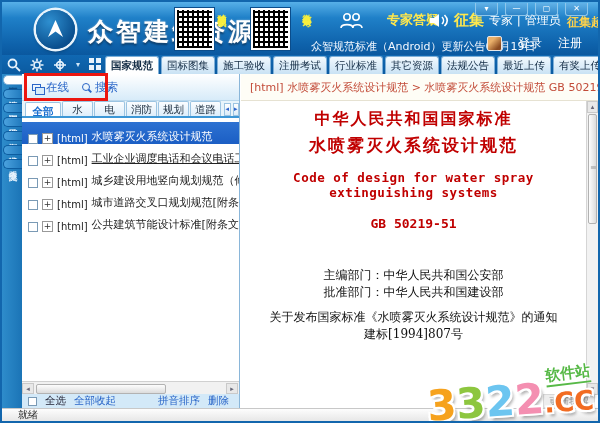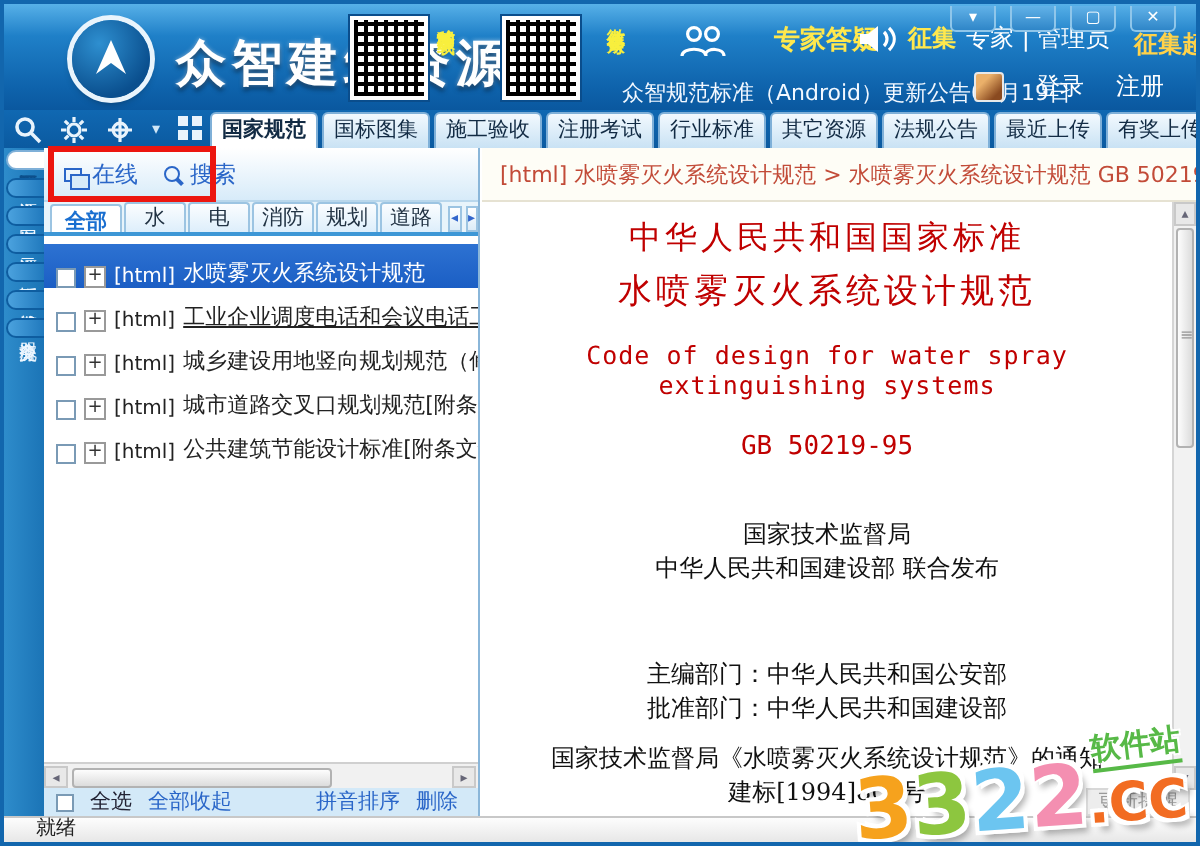--- a/index.html
+++ b/index.html
@@ -20,21 +20,21 @@
   .qr-inner{width:100%;height:100%;
     background:repeating-linear-gradient(0deg,#000 0 2px,transparent 2px 5px),
                repeating-linear-gradient(90deg,#000 0 2px,#fff 2px 5px)}
   .qr1{left:172px}.qr2{left:248px}
   .vtext{position:absolute;top:5px;writing-mode:vertical-lr;text-orientation:upright;
     font-size:9px;font-weight:bold;color:#f8ef3e;line-height:11px;letter-spacing:1px}
   .vt1{left:214px}.vt2{left:299px}
   .expert{position:absolute;left:336px;top:9px;display:flex;align-items:center;gap:23px;
     color:#ffe84d;font-weight:bold;font-size:13px;white-space:nowrap}
   .collect{position:absolute;left:426px;top:9px;display:flex;align-items:center;gap:5px;white-space:nowrap}
-  .collect .c1{color:#ffe84d;font-weight:bold;font-size:12px}
+  .collect .c1{color:#ffe84d;font-weight:bold;font-size:15px}
   .collect .c2{color:#fff;font-size:12px}
   .super{position:absolute;left:565px;top:12px;color:#ffd24a;font-weight:bold;font-size:12px;white-space:nowrap}
   .wctrl{position:absolute;right:10px;top:1px;display:flex;gap:7px;z-index:3}
   .wbtn{width:23px;height:13px;background:linear-gradient(#62b2e8,#2f86c8);border:1px solid #8fc6ea;
     border-top:none;border-radius:0 0 3px 3px;color:#fff;font-size:8px;text-align:center;line-height:11px}
   .wb-menu::before{content:"▾"}.wb-min::before{content:"—"}.wb-max::before{content:"▢"}.wb-close::before{content:"✕"}
   .announce{position:absolute;left:309px;top:37px;color:#f2f8ff;font-size:11px;white-space:nowrap}
   .login{position:absolute;right:16px;top:33px;display:flex;align-items:center;gap:16px;color:#fff;font-size:12px}
   .avatar{width:15px;height:15px;border-radius:2px;border:1px solid #e8e8e8;
     background:linear-gradient(135deg,#eab06a 30%,#8a4a20 80%)}
@@ -103,21 +103,21 @@
   .lp-foot .blue{color:#2a66c8}
   .lp-foot .cb2{width:9px;height:9px;background:#fff;border:1px solid #7a9ab5}
   .push{margin-left:auto}
 
   
   .rpanel{position:absolute;left:239px;top:72px;right:0;bottom:13px;background:#fff}
   .crumb{height:27px;background:#fefdf6;border-bottom:1px solid #e6e2d2;display:flex;align-items:center;gap:8px;
     padding-left:9px;font-size:11px;color:#c24b38;white-space:nowrap;overflow:hidden}
   .doc{position:absolute;left:0;top:27px;right:12px;bottom:0;overflow:hidden;text-align:center;
     font-family:"DejaVu Serif","DejaVu Sans",serif;color:#111;padding-top:8px}
-  .t-red{color:#c00000;font-weight:normal}
+  .t-red{color:#c00000;font-weight:bold}
   .t1{font-size:16px;letter-spacing:2px}
   .t2{font-size:17px;letter-spacing:2px;margin-top:4px}
   .ten{font-family:"DejaVu Sans Mono",monospace;font-size:12.5px;margin-top:13px;letter-spacing:.5px}
   .tcode{font-family:"DejaVu Sans Mono",monospace;font-size:13px;margin-top:16px}
   .iss{margin-top:28px;font-size:12px;line-height:17px}
   .blk{display:inline-block;margin-top:36px;text-align:center;font-size:12px;line-height:17px}
   .ntc{margin-top:8px;font-size:12px;line-height:17px}
 
   .vscroll{position:absolute;right:0;top:27px;width:12px;bottom:13px;background:#f2f2f2;border-left:1px solid #d5d5d5}
   .vs-ar{position:absolute;left:0;width:11px;height:12px;font-size:7px;color:#667;text-align:center;line-height:11px;background:#e8e8e8;border:1px solid #c9c9c9}
@@ -319,31 +319,27 @@
   </div>
 
   <div class="rpanel">
     <div class="crumb">
       <span>[html] 水喷雾灭火系统设计规范 &gt; 水喷雾灭火系统设计规范 GB 50219-95</span>
     </div>
     <div class="doc">
       <div class="t-red t1">中华人民共和国国家标准</div>
       <div class="t-red t2">水喷雾灭火系统设计规范</div>
       <div class="t-red ten">Code of design for water spray extinguishing systems</div>
-      <div class="t-red tcode">GB 50219-95</div>
-      <div class="iss">
-        <div>国家技术监督局</div>
-        <div>中华人民共和国建设部 联合发布</div>
-      </div>
+      <div class="t-red tcode">GB 50219-51</div>
       <div class="blk">
         <div>主编部门：中华人民共和国公安部</div>
         <div>批准部门：中华人民共和国建设部</div>
       </div>
       <div class="ntc">
-        <div>国家技术监督局《水喷雾灭火系统设计规范》的通知</div>
+        <div>关于发布国家标准《水喷雾灭火系统设计规范》的通知</div>
         <div>建标[1994]807号</div>
       </div>
       
     </div>
     <div class="vscroll">
       <span class="vs-ar vs-u ar-u"></span>
       <span class="vs-thumb"></span>
       <span class="vs-ar vs-d ar-d"></span>
     </div>
     <div class="update">更新提醒</div>

